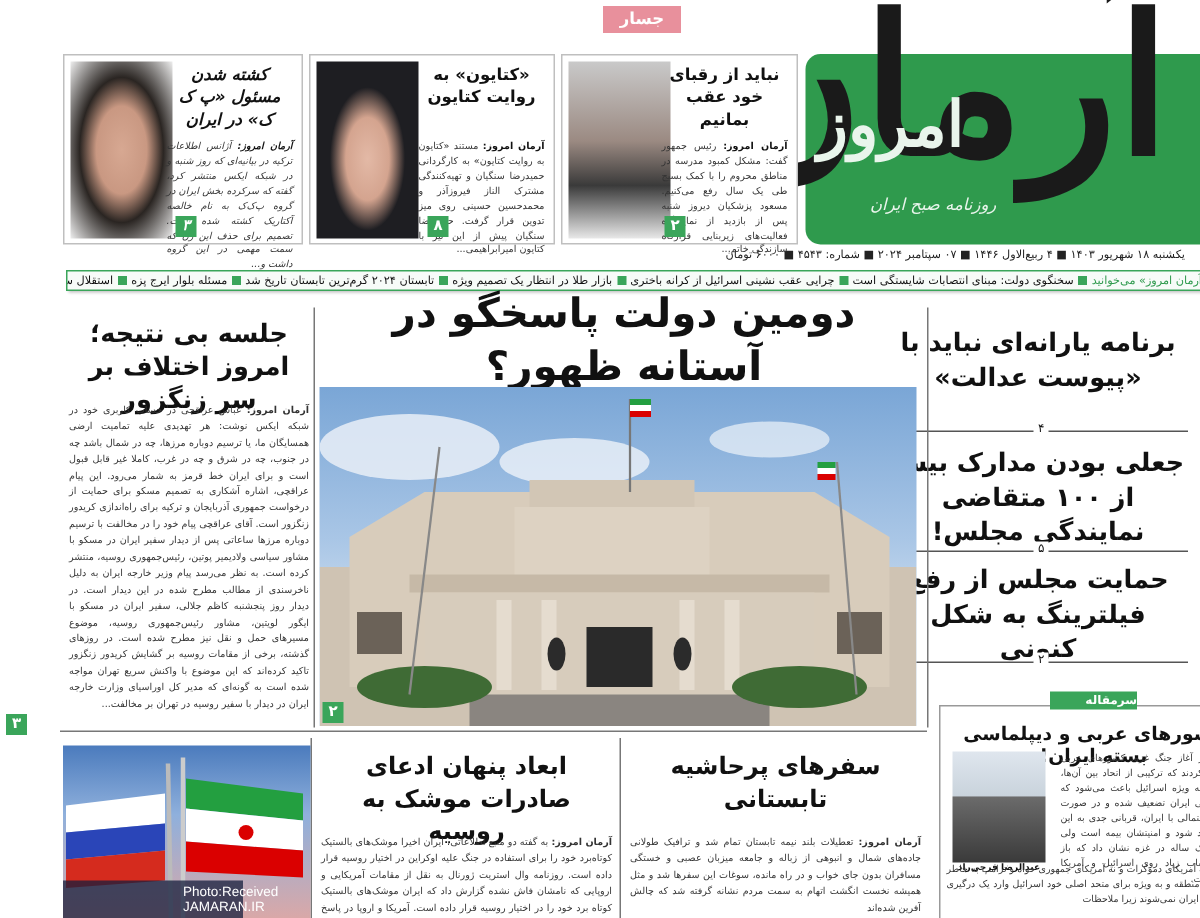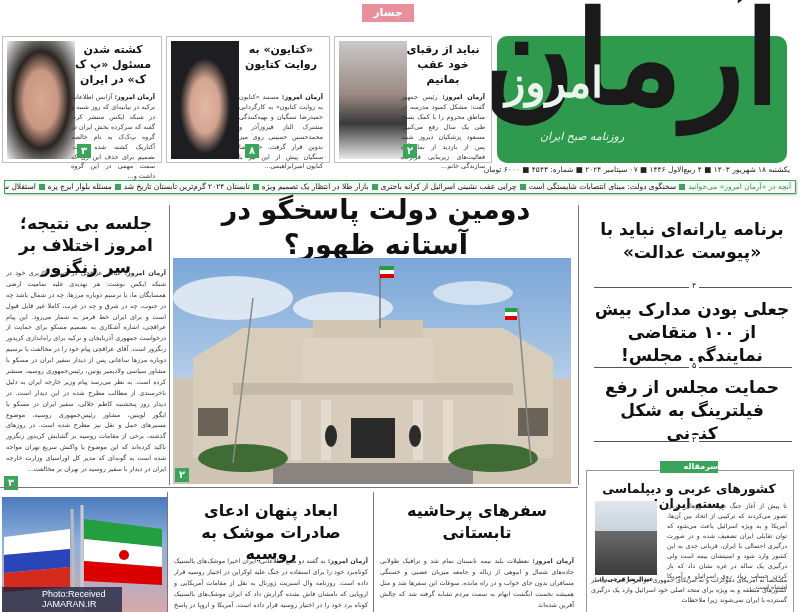--- a/index.html
+++ b/index.html
@@ -1,19 +1,19 @@
 <!DOCTYPE html>
 <html><head>
 <meta charset="utf-8">
 <style>
   * { box-sizing: border-box; margin: 0; padding: 0; }
   html, body { width: 800px; height: 612px; overflow: hidden; background: #ffffff; }
   body { font-family: "DejaVu Sans", sans-serif; color: #111; direction: rtl; position: relative; }
 
-  .abs { position: absolute; }
+  .abs { position: absolute; margin-left: 40px; }
   .num-badge { position: absolute; width: 14px; height: 14px; background: #3aa55a; color: #fff; font-size: 10px; line-height: 14px; text-align: center; font-weight: bold; }
 
   
   .tag-top { left: 362px; top: 4px; width: 52px; height: 18px; background: #e8909c; color: #fff; font-size: 11px; font-weight: bold; text-align: center; line-height: 18px; }
 
   
   .masthead-bg { left: 497px; top: 36px; width: 290px; height: 127px; background: #2f9a4d; border-radius: 10px; }
   .masthead-title { right: 20px; top: -6px; font-size: 128px; font-weight: bold; color: #1a1a1a; line-height: 1; font-family: "DejaVu Serif", serif; letter-spacing: -6px; }
   .masthead-sub { left: 505px; top: 62px; font-size: 42px; font-weight: bold; color: #e9f5ec; line-height: 1; font-family: "DejaVu Serif", serif; }
   .masthead-tag { left: 540px; top: 130px; font-size: 11px; color: #e9f5ec; font-style: italic; }
@@ -77,21 +77,21 @@
   <div class="num-badge" style="right:74px;bottom:4px;">۲</div>
 </div>
 
 <div class="abs teaser" style="left:166px;width:164px;">
   <div class="photo" style="background:radial-gradient(ellipse at 50% 55%,#e3b9a6 0%,#d4a48f 30%,#1e1e22 52%,#1e1e22 100%);"></div>
   <div class="head">«کتایون» به روایت کتایون</div>
   <div class="body"><b>آرمان امروز:</b> <span>مستند «کتایون به روایت کتایون» به کارگردانی حمیدرضا سنگیان و تهیه‌کنندگی مشترک الناز فیروزآذر و محمدحسین حسینی روی میز تدوین قرار گرفت. حمیدرضا سنگیان پیش از این نیز با کتایون امیرابراهیمی...</span></div>
   <div class="num-badge" style="left:78px;bottom:4px;">۸</div>
 </div>
 
-<div class="abs teaser" style="left:2px;width:160px;">
+<div class="abs teaser" style="left:2px;width:160px;font-style:italic;">
   <div class="photo" style="background:radial-gradient(ellipse at 50% 50%,#d7a892 0%,#c99882 35%,#2a2522 58%,#eee 100%);"></div>
   <div class="head">کشته شدن مسئول «پ ک ک» در ایران</div>
   <div class="body"><b>آرمان امروز:</b> <span>آژانس اطلاعات ترکیه در بیانیه‌ای که روز شنبه و در شبکه ایکس منتشر کرد، گفته که سرکرده بخش ایران در گروه پ‌ک‌ک به نام خالصه آکتاریک کشته شده است. تصمیم برای حذف این زن که سمت مهمی در این گروه داشت و...</span></div>
   <div class="num-badge" style="left:74px;bottom:4px;">۳</div>
 </div>
 
 <div class="abs ticker">
   <span class="lead">آنچه در «آرمان امروز» می‌خوانید</span><span class="sep"></span><span>سخنگوی دولت: مبنای انتصابات شایستگی است</span><span class="sep"></span><span>چرایی عقب نشینی اسرائیل از کرانه باختری</span><span class="sep"></span><span>بازار طلا در انتظار یک تصمیم ویژه</span><span class="sep"></span><span>تابستان ۲۰۲۴ گرم‌ترین تابستان تاریخ شد</span><span class="sep"></span><span>مسئله بلوار ایرج پزه</span><span class="sep"></span><span>استقلال سلول‌های لوزالمعده و...</span>
 </div>
 

